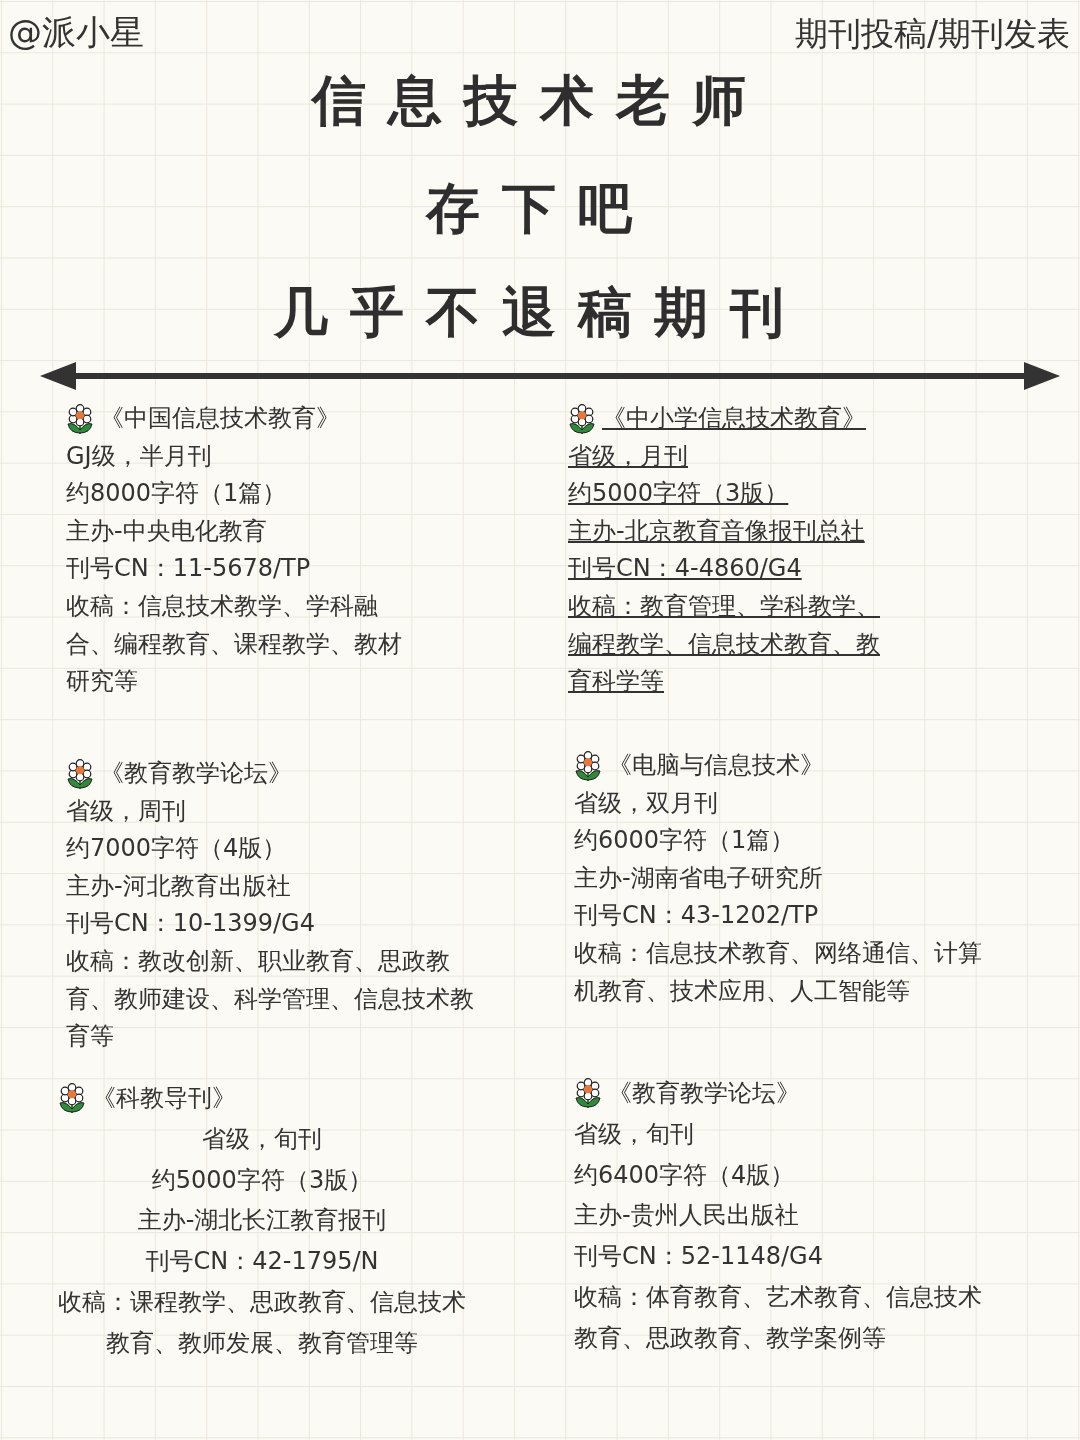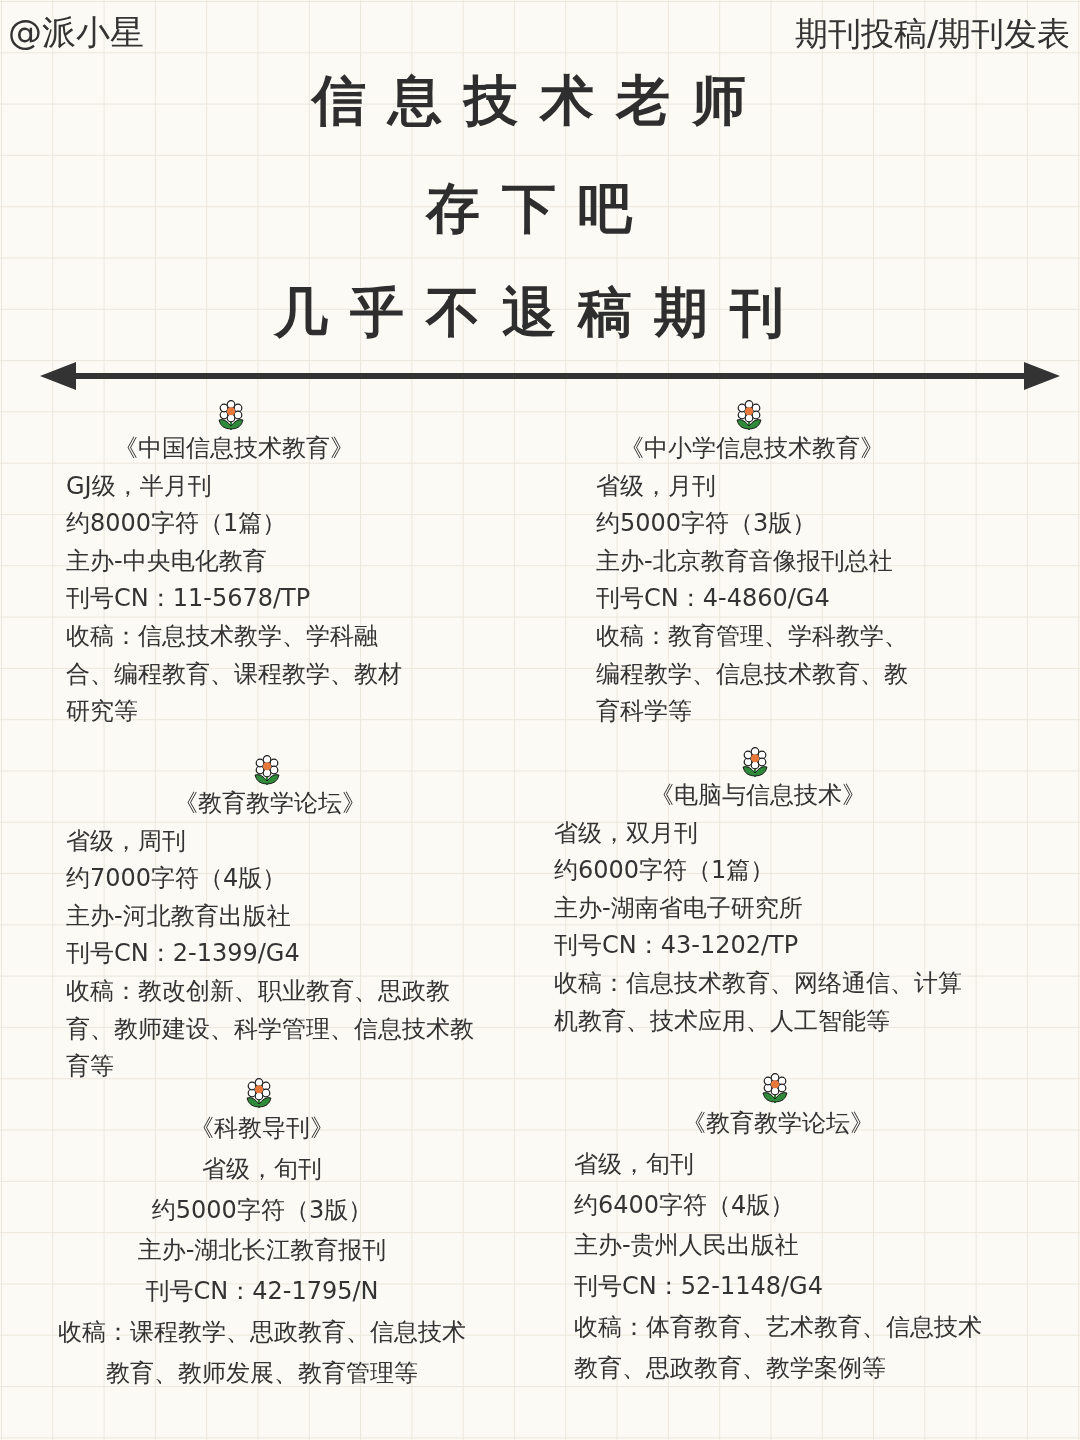--- a/index.html
+++ b/index.html
@@ -19,27 +19,27 @@
   .title {
     position:absolute; left:0; width:1080px; text-align:center;
     font-weight:bold; color:#2e2e2e; letter-spacing:22px;
     font-size:54px; line-height:1;
   }
   .t1 { top:74px; }
   .t2 { top:182px; }
   .t3 { top:286px; }
   .arrow { position:absolute; left:40px; top:360px; width:1020px; height:32px; }
   .card { position:absolute; font-size:24px; line-height:37.6px; color:#333; }
-  .card .line { white-space:nowrap;flex-direction:column; }
+  .card .line { white-space:nowrap; }
   .card .head { display:flex; align-items:center; }
   .flower { width:28px; height:30px; margin-right:6px; flex:none; }
   .c1 { left:66px; top:400px; }
-  .c2 { left:596px; top:400px; }
+  .c2 { left:568px; top:400px;text-decoration:underline; }
   .c3 { left:66px; top:743px;margin-top:12px; }
-  .c4 { left:554px; top:747px; }
+  .c4 { left:574px; top:747px; }
   .c5 { left:58px; top:1078px; line-height:40.8px;text-align:center; }
   .c6 { left:574px; top:1073px; line-height:40.8px; }
 </style>
 </head>
 <body>
 
 <div class="handle">@派小星</div>
 <div class="tagline">期刊投稿/期刊发表</div>
 
 <div class="title t1">信息技术老师</div>
@@ -117,21 +117,21 @@
           <circle cx="7" cy="15" r="3.8"></circle>
           <circle cx="7" cy="8" r="3.8"></circle>
       </g>
       <circle cx="14" cy="11.3" r="4" fill="#e8783a"></circle>
     </svg>
     <span>《教育教学论坛》</span>
   </div>
   <div class="line">省级，周刊</div>
   <div class="line">约7000字符（4版）</div>
   <div class="line">主办-河北教育出版社</div>
-  <div class="line">刊号CN：2-1399/G4</div>
+  <div class="line">刊号CN：10-1399/G4</div>
   <div class="line">收稿：教改创新、职业教育、思政教</div>
   <div class="line">育、教师建设、科学管理、信息技术教</div>
   <div class="line">育等</div>
 </div>
 
 <div class="card c4">
   <div class="line head">
     <svg class="flower" viewBox="0 0 28 30">
       <path d="M14 30 L14 18" stroke="#2f8a3a" stroke-width="2"></path>
       <path d="M2 20 Q8 18 14 26 Q20 18 26 20 Q24 29 14 29 Q4 29 2 20Z" fill="#2f8a3a" stroke="#1d1d1d" stroke-width="1"></path>

